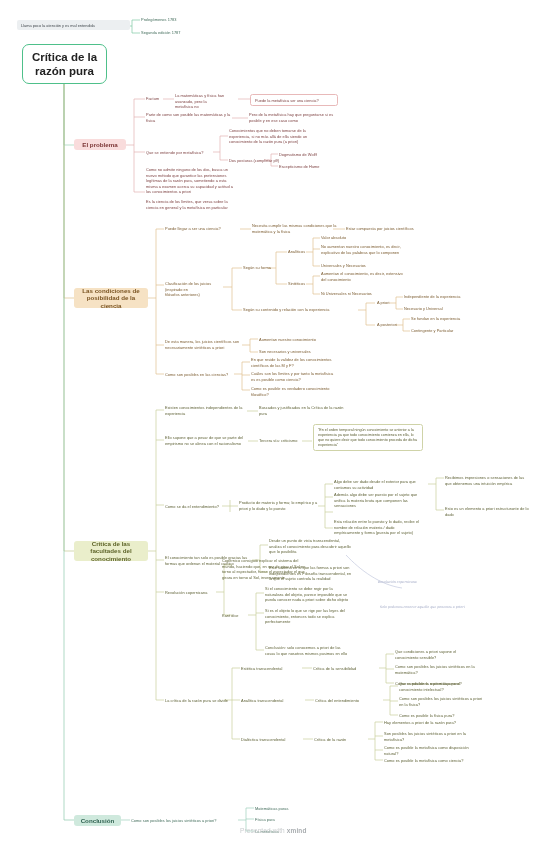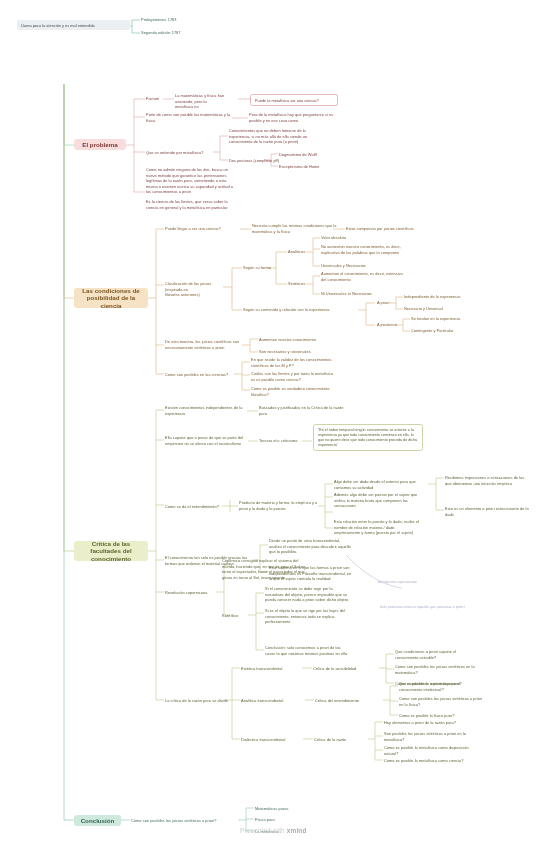--- a/index.html
+++ b/index.html
@@ -266,20 +266,24 @@
         <path d="M246 808 L246 831"></path>
         <path d="M246 808 L254 808"></path>
         <path d="M246 819 L254 819"></path>
         <path d="M246 831 L254 831"></path>
       </g>
 
       <path d="M346 555 C360 570 380 585 402 588" stroke="#b9c0d8" stroke-width="0.6" fill="none"></path>
     </g>
   </svg>
 
+  <div class="node root">
+    <span>Crítica de la
+razón pura</span>
+  </div>
 
   <div class="chip" style="left:17px;top:20px;width:105px;">Llama poco la atención y es mal entendida</div>
   <div class="tx c-green" style="left:141px;top:17px;">Prolegómenos 1783</div>
   <div class="tx c-green" style="left:141px;top:30px;">Segunda edición 1787</div>
 
   <div class="node l1 problema">
     <span>El problema</span>
   </div>
   <div class="node l1 condiciones">
     <span>Las condiciones de posibilidad de la

